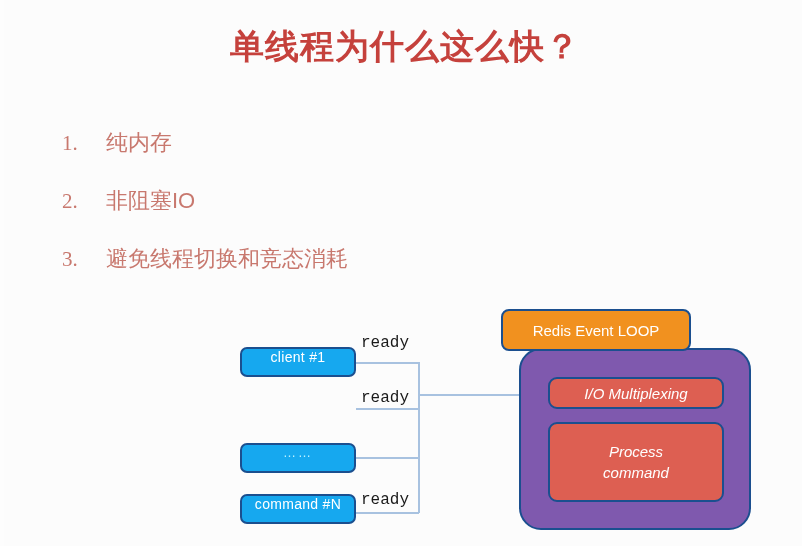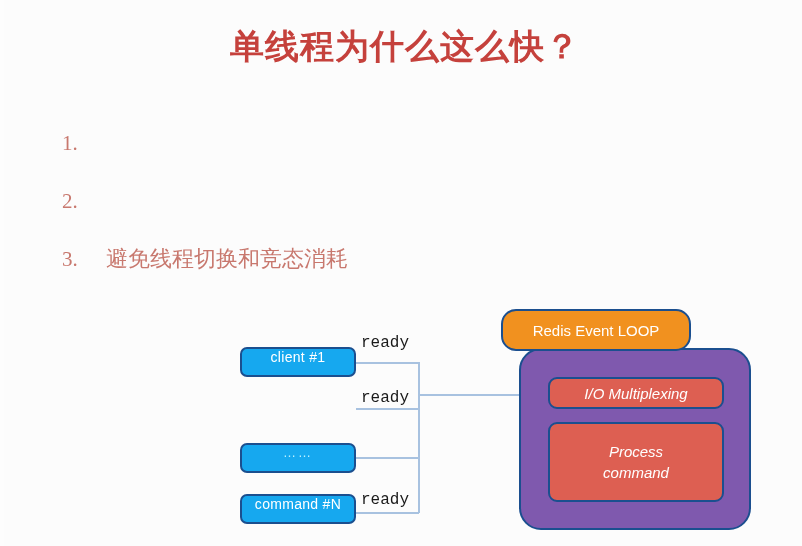--- a/index.html
+++ b/index.html
@@ -88,21 +88,21 @@
     border-bottom:4px solid transparent;
     border-left:6px solid #3f6fb5;
   }
 
   .loop-label{
     position:absolute;
     left:497px;top:309px;
     width:190px;height:42px;
     background:#f1911f;
     border:2.5px solid #1b4f8f;
-    border-radius:15px;
+    border-radius:8px;
     box-sizing:border-box;
     color:#ffffff;
     font-size:15px;
     display:flex;align-items:center;justify-content:center;
     z-index:2;
   }
 
   .loop-body{
     position:absolute;
     left:515px;top:348px;
@@ -141,23 +141,25 @@
 </head>
 <body>
 
 <div class="slide">
 
   <div class="title">单线程为什么这么快？</div>
 
   <div class="list">
     <div class="list-item">
       <span class="li-num">1.</span>
+      <span class="li-text">纯内存</span>
     </div>
     <div class="list-item">
       <span class="li-num">2.</span>
+      <span class="li-text">非阻塞IO</span>
     </div>
     <div class="list-item">
       <span class="li-num">3.</span>
       <span class="li-text">避免线程切换和竞态消耗</span>
     </div>
   </div>
 
   <div class="diagram">
 
     <div class="conn h" style="left:352px;top:362px;width:63px;"></div>

